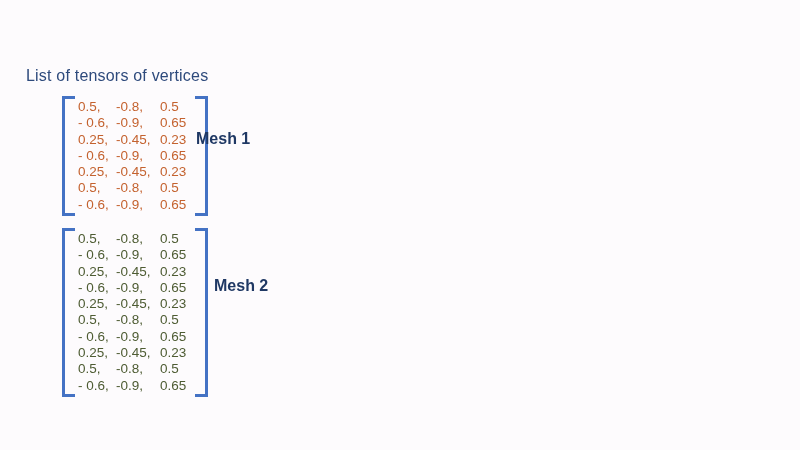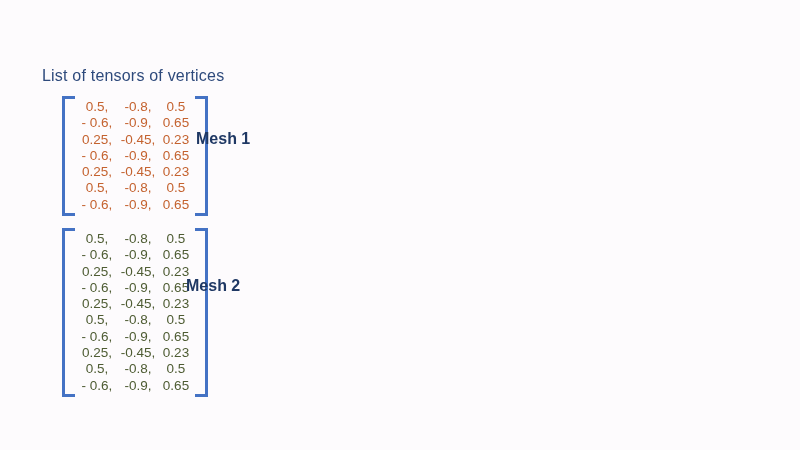--- a/index.html
+++ b/index.html
@@ -6,21 +6,21 @@
   .page {
     position: relative;
     width: 800px;
     height: 450px;
     overflow: hidden;
     background: var(--background, #FDFBFD);
     font-family: "Liberation Sans", sans-serif;
   }
   .title {
     position: absolute;
-    left: 42px;
+    left: 26px;
     top: 67px;
     font-size: 16px;
     letter-spacing: 0.2px;
     color: var(--title, #2E4A7C);
     white-space: nowrap;
   }
   .mesh-block {
     position: absolute;
     display: flex;
     align-items: stretch;
@@ -46,30 +46,30 @@
     font-size: 13.5px;
     line-height: 16.3px;
     white-space: pre;
   }
   .mesh-1 .matrix { color: var(--mesh1, #C4622F); }
   .mesh-2 .matrix { color: var(--mesh2, #4E5C33); }
   .mrow {
     display: grid;
     grid-template-columns: 38px 44px 32px;
   }
-  .mcell { text-align: center; }
+  .mcell { text-align: left; }
   .mesh-label {
     position: absolute;
     font-size: 16px;
     font-weight: bold;
     color: var(--label, #1F3864);
     white-space: nowrap;
   }
   .mesh-1 .mesh-label { left: 134px; top: 34px; }
-  .mesh-2 .mesh-label { left: 124px; top: 49px; }
+  .mesh-2 .mesh-label { left: 152px; top: 49px; }
 </style>
 </head>
 <body>
 
 <div class="page">
 
   <div class="title">List of tensors of vertices</div>
 
   <div class="mesh-block mesh-1">
     <div class="bracket left"></div>

